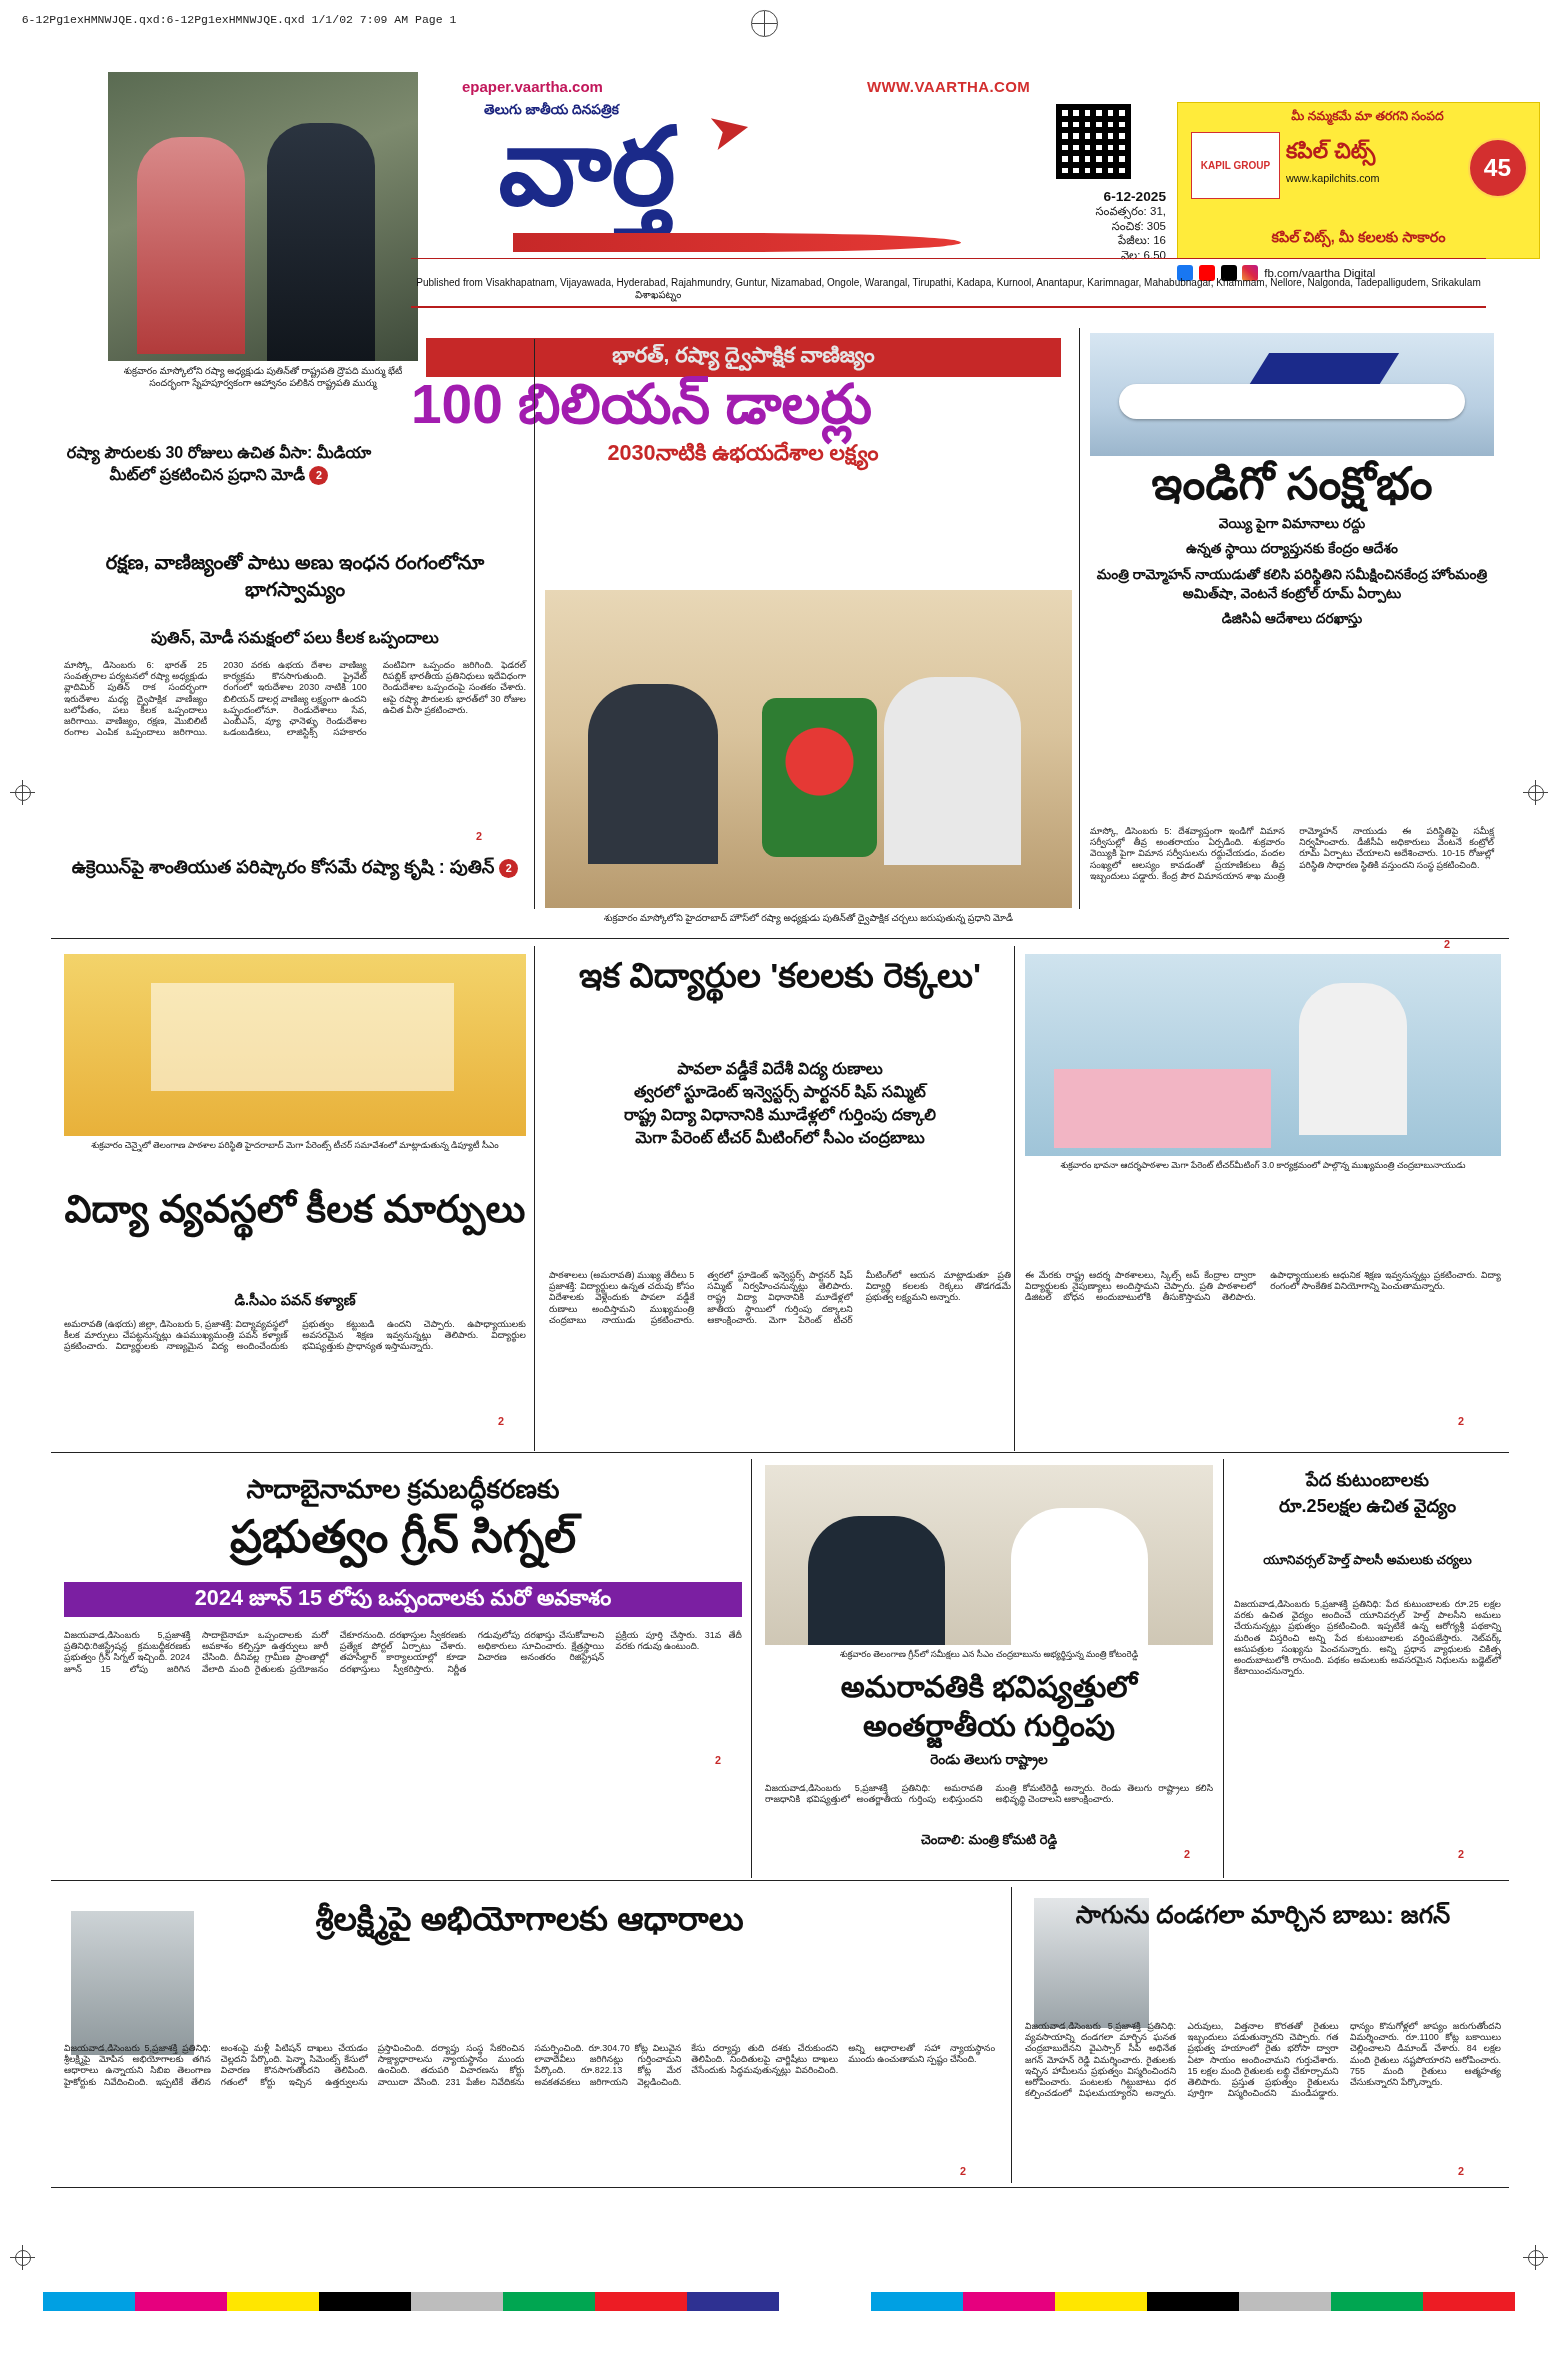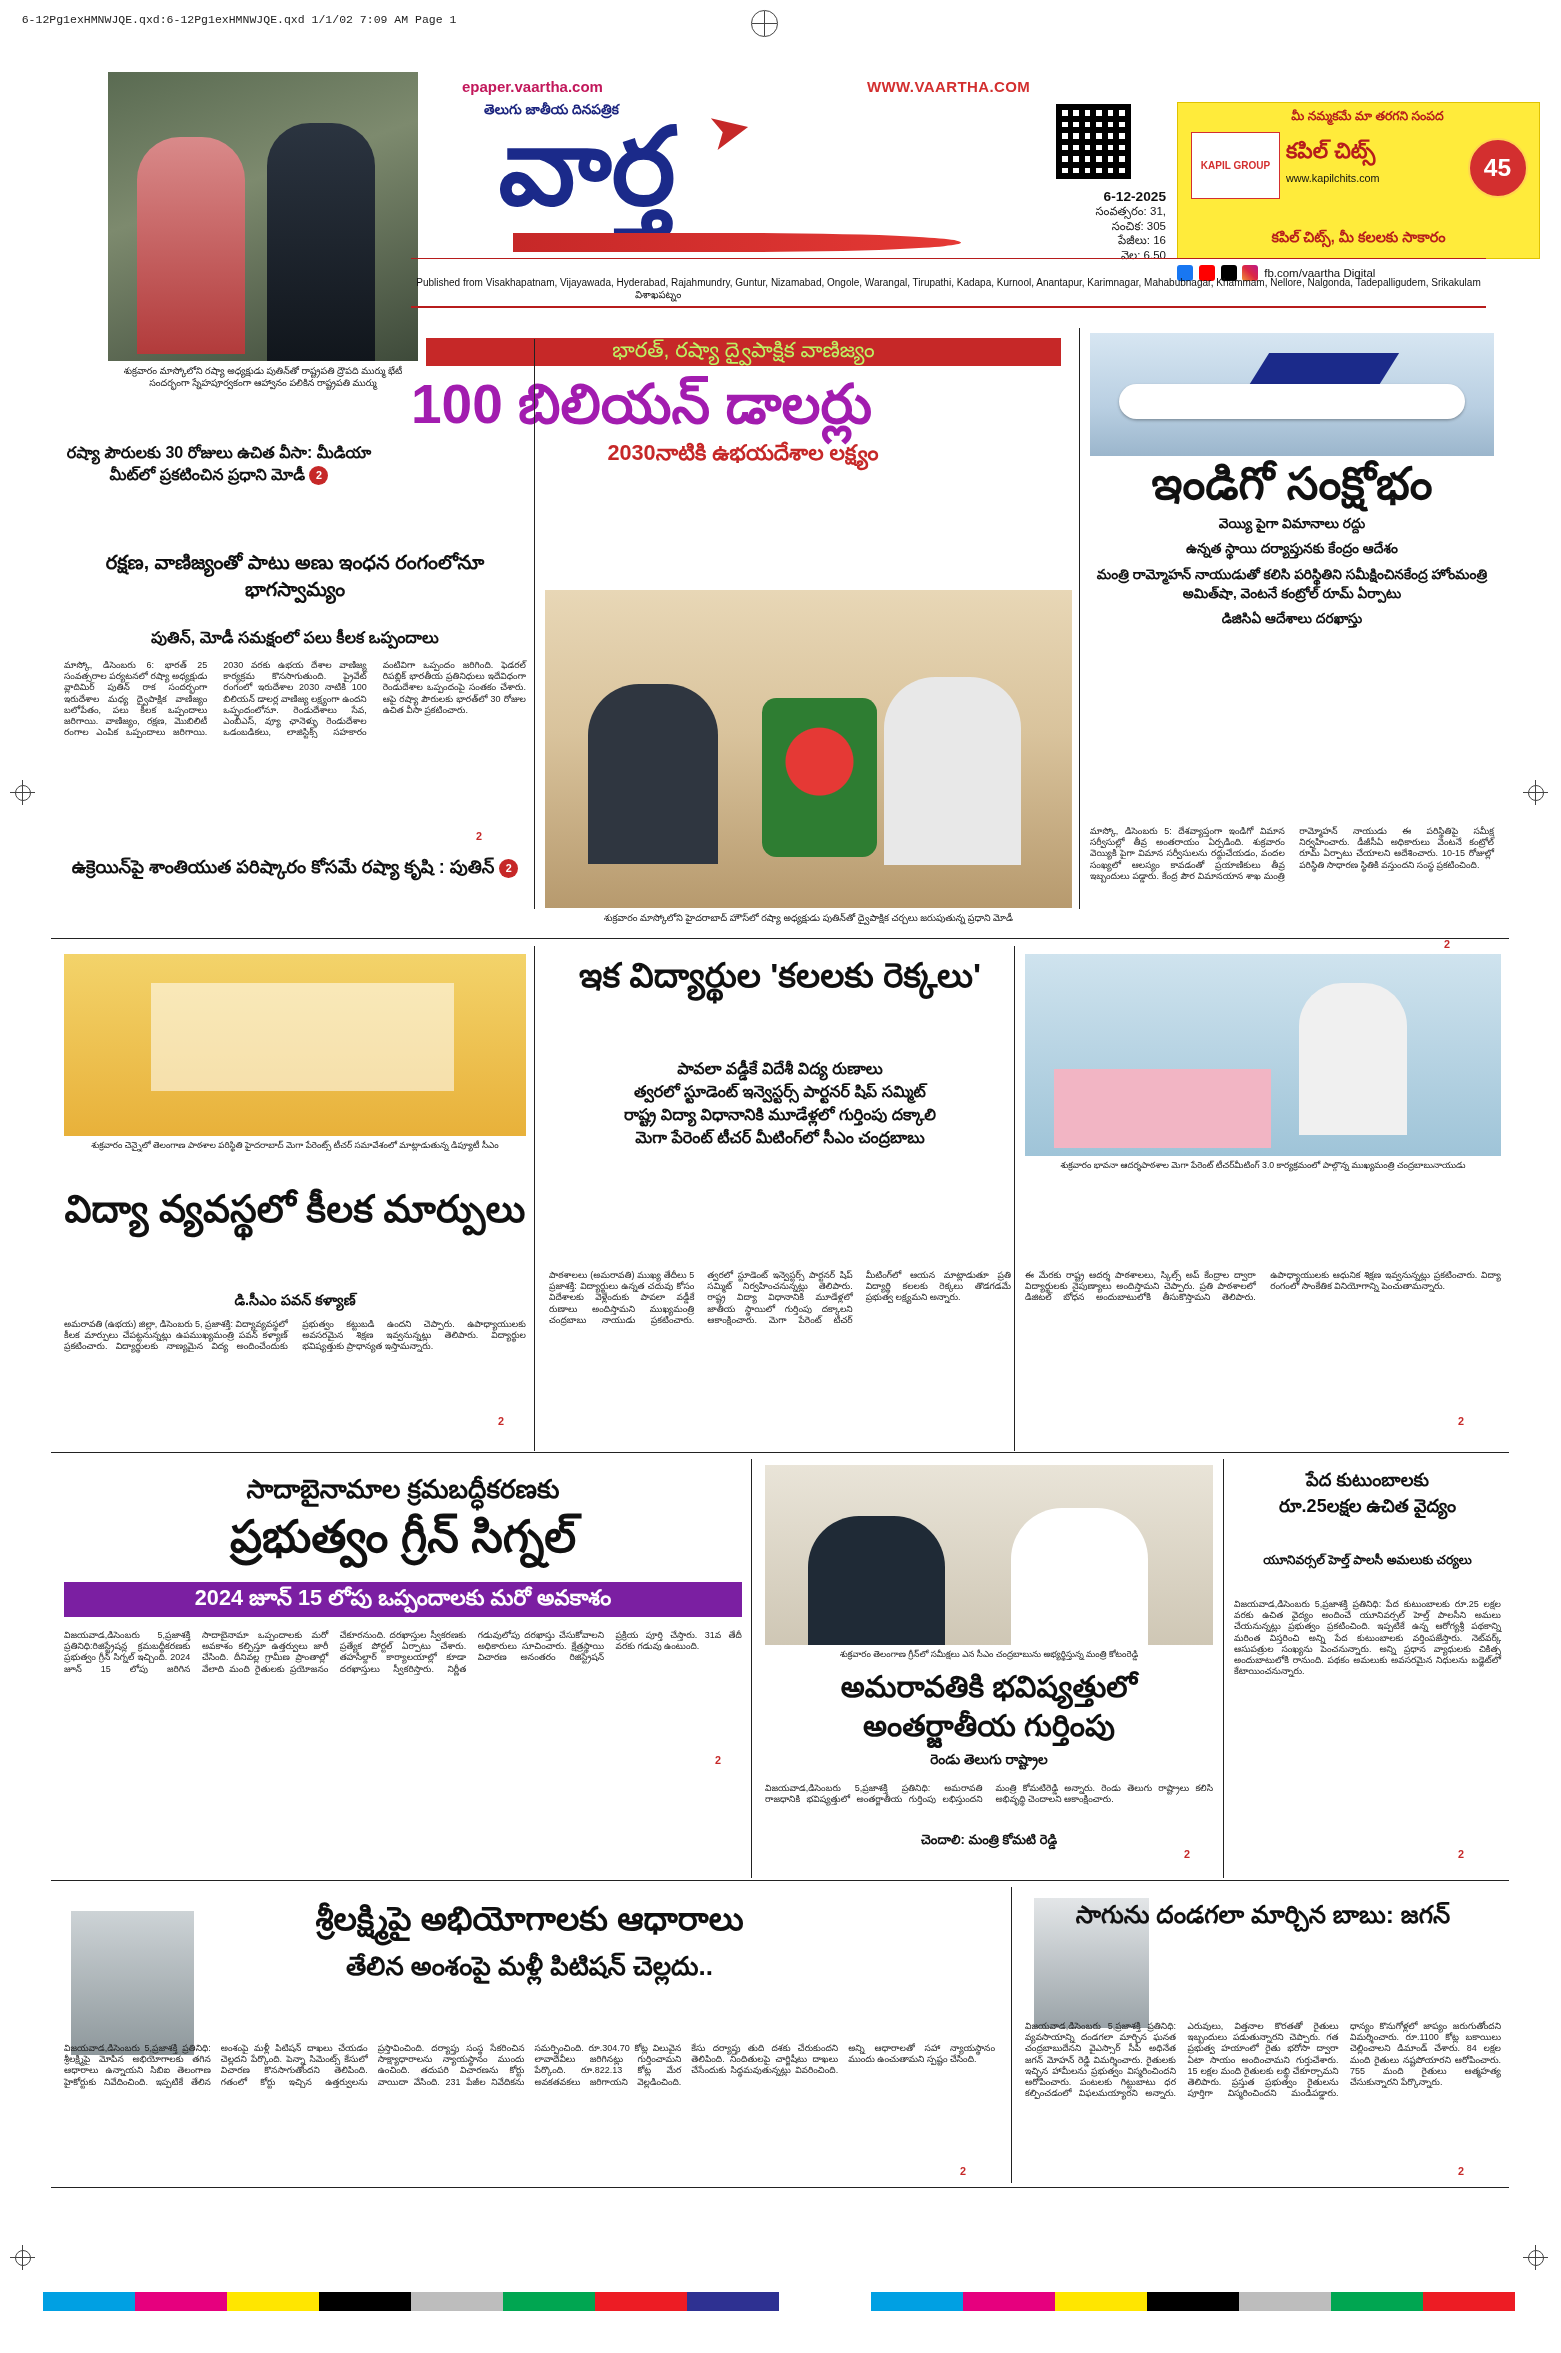--- a/index.html
+++ b/index.html
@@ -58,21 +58,21 @@
   .leftphoto .img:before{content:"";position:absolute;left:159px;top:51px;width:108px;height:238px;background:linear-gradient(180deg,#2b3440,#11161c);border-radius:43px 43px 0 0;}
   .leftphoto .cap{font-size:9.4px;line-height:11.5px;color:#111;padding-top:4.3px;text-align:center;}
 
   .pubstrip{position:absolute;left:411px;top:258px;width:1075px;text-align:center;font-size:10px;color:#111;line-height:13px;border-top:0.7px solid #b71c1c;border-bottom:2.2px solid #b71c1c;padding:17px 0;}
   .vizag{position:absolute;left:635px;top:289px;font-size:10px;color:#111;}
   .tel{font-family:"Liberation Sans",sans-serif;}
   .body-txt{font-size:9px;line-height:11.2px;text-align:justify;color:#1a1a1a;}
   .cont{color:#c62828;font-weight:bold;font-size:10.8px;}
 
   
-  .leadband{position:absolute;left:426px;top:338px;width:635px;height:28px;background:#c62828;color:#bef264;font-size:21px;font-weight:normal;display:flex;align-items:center;justify-content:center;}
+  .leadband{position:absolute;left:426px;top:338px;width:635px;height:39px;background:#c62828;color:#e5e5e5;font-size:21px;font-weight:bold;display:flex;align-items:center;justify-content:center;}
   .lead100{position:absolute;left:411px;top:374px;width:664px;text-align:left;font-size:55px;font-weight:bold;color:#a21caf;line-height:61px;}
   .leadsub{position:absolute;left:411px;top:440px;width:664px;text-align:center;font-size:21.7px;font-weight:bold;color:#c62828;}
 
   .indigo{position:absolute;left:1090px;top:333px;width:404px;}
   .indigo .img{width:404px;height:123px;background:linear-gradient(180deg,#d7e6f2 0%,#b9cfe2 60%,#9bb6cc 100%);position:relative;overflow:hidden;}
   .indigo .img:after{content:"";position:absolute;left:29px;top:51px;width:346px;height:35px;background:#fff;border-radius:29px;box-shadow:0 1.4px 2.9px rgba(0,0,0,.3);}
   .indigo .img:before{content:"";position:absolute;left:166px;top:20px;width:130px;height:42px;background:#1b2a8a;transform:skewX(-32deg);}
   .indigo h1{margin:0;text-align:center;font-size:45px;line-height:48px;font-weight:bold;color:#111;padding-top:4.3px;}
   .indigo .sub{text-align:center;font-size:13.7px;line-height:19.5px;color:#111;padding-top:5.8px;font-weight:bold;}
 
@@ -305,21 +305,20 @@
   <div class="hl-h tel">
     <div>పేద కుటుంబాలకు</div>
     <div>రూ.25లక్షల ఉచిత వైద్యం</div>
   </div>
   <div class="hl-sub tel">యూనివర్సల్ హెల్త్ పాలసీ అమలుకు చర్యలు</div>
   <div class="hl-body body-txt tel">విజయవాడ,డిసెంబరు 5,ప్రజాశక్తి ప్రతినిధి: పేద కుటుంబాలకు రూ.25 లక్షల వరకు ఉచిత వైద్యం అందించే యూనివర్సల్ హెల్త్ పాలసీని అమలు చేయనున్నట్లు ప్రభుత్వం ప్రకటించింది. ఇప్పటికే ఉన్న ఆరోగ్యశ్రీ పథకాన్ని మరింత విస్తరించి అన్ని పేద కుటుంబాలకు వర్తింపజేస్తారు. నెట్‌వర్క్ ఆసుపత్రుల సంఖ్యను పెంచనున్నారు. అన్ని ప్రధాన వ్యాధులకు చికిత్స అందుబాటులోకి రానుంది. పథకం అమలుకు అవసరమైన నిధులను బడ్జెట్‌లో కేటాయించనున్నారు.</div>
   <div class="cont" style="position:absolute;left:1458px;top:1848px;">2</div>
 
   <div class="sl-photo"></div>
   <div class="sl-h1 tel">శ్రీలక్ష్మిపై అభియోగాలకు ఆధారాలు</div>
-  <div class="sl-h2 tel">తేలిన అంశంపై మళ్లీ పిటిషన్ చెల్లదు..</div>
   <div class="sl-body body-txt tel">విజయవాడ,డిసెంబరు 5,ప్రజాశక్తి ప్రతినిధి: శ్రీలక్ష్మిపై మోపిన అభియోగాలకు తగిన ఆధారాలు ఉన్నాయని సిబిఐ తెలంగాణ హైకోర్టుకు నివేదించింది. ఇప్పటికే తేలిన అంశంపై మళ్లీ పిటిషన్ దాఖలు చేయడం చెల్లదని పేర్కొంది. పెన్నా సిమెంట్స్ కేసులో విచారణ కొనసాగుతోందని తెలిపింది. గతంలో కోర్టు ఇచ్చిన ఉత్తర్వులను ప్రస్తావించింది. దర్యాప్తు సంస్థ సేకరించిన సాక్ష్యాధారాలను న్యాయస్థానం ముందు ఉంచింది. తదుపరి విచారణను కోర్టు వాయిదా వేసింది. 231 పేజీల నివేదికను సమర్పించింది. రూ.304.70 కోట్ల విలువైన లావాదేవీలు జరిగినట్లు గుర్తించామని పేర్కొంది. రూ.822.13 కోట్ల మేర అవకతవకలు జరిగాయని వెల్లడించింది. కేసు దర్యాప్తు తుది దశకు చేరుకుందని తెలిపింది. నిందితులపై చార్జిషీటు దాఖలు చేసేందుకు సిద్ధమవుతున్నట్లు వివరించింది. అన్ని ఆధారాలతో సహా న్యాయస్థానం ముందు ఉంచుతామని స్పష్టం చేసింది.</div>
   <div class="cont" style="position:absolute;left:960px;top:2165px;">2</div>
 
   <div class="jg-photo"></div>
   <div class="jg-h tel">సాగును దండగలా మార్చిన బాబు: జగన్</div>
   <div class="jg-body body-txt tel">విజయవాడ,డిసెంబరు 5,ప్రజాశక్తి ప్రతినిధి: వ్యవసాయాన్ని దండగలా మార్చిన ఘనత చంద్రబాబుదేనని వైఎస్సార్ సీపీ అధినేత జగన్ మోహన్ రెడ్డి విమర్శించారు. రైతులకు ఇచ్చిన హామీలను ప్రభుత్వం విస్మరించిందని ఆరోపించారు. పంటలకు గిట్టుబాటు ధర కల్పించడంలో విఫలమయ్యారని అన్నారు. ఎరువులు, విత్తనాల కొరతతో రైతులు ఇబ్బందులు పడుతున్నారని చెప్పారు. గత ప్రభుత్వ హయాంలో రైతు భరోసా ద్వారా ఏటా సాయం అందించామని గుర్తుచేశారు. 15 లక్షల మంది రైతులకు లబ్ధి చేకూర్చామని తెలిపారు. ప్రస్తుత ప్రభుత్వం రైతులను పూర్తిగా విస్మరించిందని మండిపడ్డారు. ధాన్యం కొనుగోళ్లలో జాప్యం జరుగుతోందని విమర్శించారు. రూ.1100 కోట్ల బకాయిలు చెల్లించాలని డిమాండ్ చేశారు. 84 లక్షల మంది రైతులు నష్టపోయారని ఆరోపించారు. 755 మంది రైతులు ఆత్మహత్య చేసుకున్నారని పేర్కొన్నారు.</div>
   <div class="cont" style="position:absolute;left:1458px;top:2165px;">2</div>
 
   <div class="divline" style="left:534px;top:339px;width:1.4px;height:570px;"></div>
   <div class="divline" style="left:1079px;top:328px;width:1.4px;height:581px;"></div>

